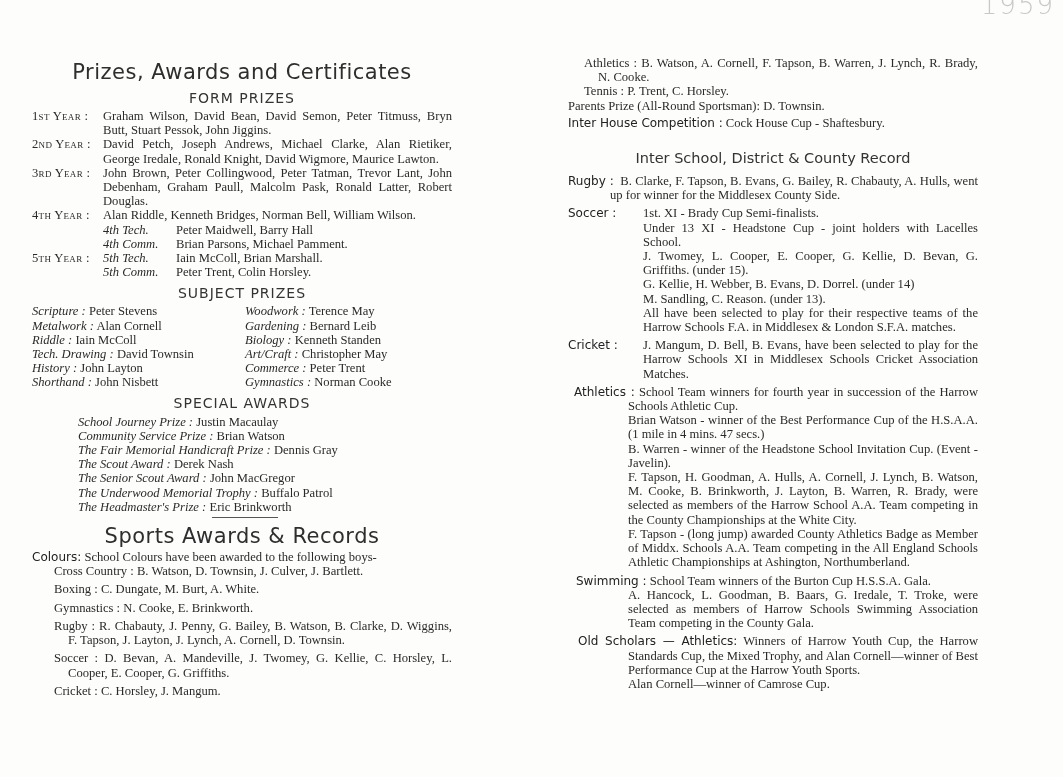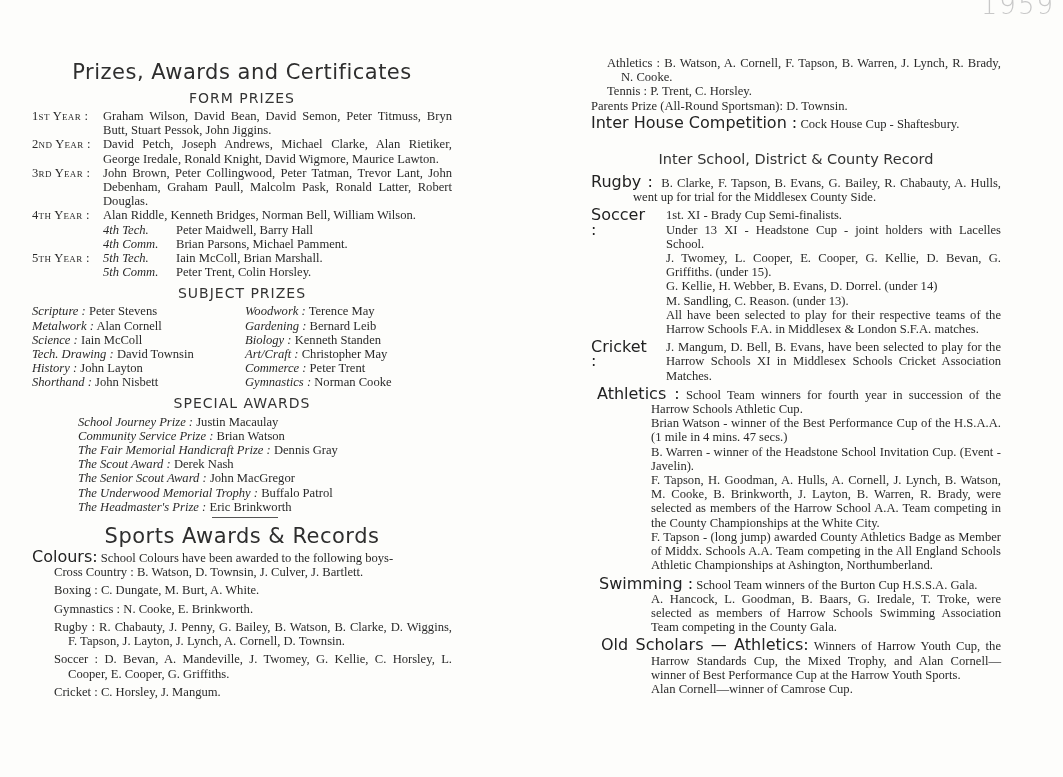--- a/index.html
+++ b/index.html
@@ -1,41 +1,41 @@
 <!DOCTYPE html>
 <html><head>
 <meta charset="utf-8">
 <style>
   * { box-sizing: border-box; margin: 0; padding: 0; }
   html, body { width: 1063px; height: 777px; overflow: hidden; background: #fdfdfb; }
   body { position: relative; color: #2a2a2a; font-family: "Liberation Serif", "DejaVu Serif", serif; }
   .page { position: absolute; top: 0; }
   .left { left: 32px; width: 420px; }
-  .right { left: 591px; width: 410px; }
+  .right { left: 568px; width: 410px; }
   .hand { position: absolute; top: -10px; right: 8px; font-family: "DejaVu Sans", sans-serif; font-size: 26px; color: #c8c8c8; font-weight: 200; letter-spacing: 2px; }
 
   h1 { font-family: "DejaVu Sans", sans-serif; font-weight: normal; font-size: 21px; color: #2e2e2e; text-align: center; letter-spacing: 0.5px; }
   h2 { font-family: "DejaVu Sans", sans-serif; font-weight: normal; font-size: 14px; text-align: center; letter-spacing: 1px; color: #333; }
   h3 { font-family: "DejaVu Sans", sans-serif; font-weight: normal; font-size: 14.5px; text-align: center; color: #333; }
 
   .fs { font-size: 12.6px; line-height: 14.2px; }
   .form-row { display: flex; }
   .form-label { width: 71px; flex: none; font-variant: small-caps; letter-spacing: 0.3px; }
   .form-body { flex: 1; text-align: justify; }
   .form-sub { padding-left: 71px; display: flex; }
   .form-sub .k { font-style: italic; width: 73px; flex: none; }
 
   .subj-grid { display: grid; grid-template-columns: 205px 200px; column-gap: 8px; }
   .subj-grid i { font-style: italic; }
 
   .special { padding-left: 46px; }
   .special i { font-style: italic; }
   .rule { width: 66px; height: 1px; background: #555; margin: 3px 0 0 180px; }
 
-  .lbl { font-family: "DejaVu Sans", sans-serif; font-size: 16px; color: #222; }
+  .lbl { font-family: "DejaVu Sans", sans-serif; font-size: 12px; color: #222; }
   .indent-block { padding-left: 22px; }
   .hang { padding-left: 14px; text-indent: -14px; text-align: justify; }
   .gap { height: 4px; }
 
   .rec { display: flex; }
   .rec .rl { flex: none; }
   .rec .rb { flex: 1; text-align: justify; }
   .rec p { text-align: justify; margin-left: 17px; }
 </style>
 </head>
@@ -84,21 +84,21 @@
       <span>Peter Trent, Colin Horsley.</span>
     </div>
   </div>
 
   <h2 style="margin-top:6px;margin-bottom:3px;">SUBJECT   PRIZES</h2>
   <div class="fs subj-grid">
     <div><i>Scripture :</i> <span>Peter Stevens</span></div>
     <div><i>Woodwork :</i> <span>Terence May</span></div>
     <div><i>Metalwork :</i> <span>Alan Cornell</span></div>
     <div><i>Gardening :</i> <span>Bernard Leib</span></div>
-    <div><i>Science :</i> <span>Iain McColl</span></div>
+    <div><i>Riddle :</i> <span>Iain McColl</span></div>
     <div><i>Biology :</i> <span>Kenneth Standen</span></div>
     <div><i>Tech. Drawing :</i> <span>David Townsin</span></div>
     <div><i>Art/Craft :</i> <span>Christopher May</span></div>
     <div><i>History :</i> <span>John Layton</span></div>
     <div><i>Commerce :</i> <span>Peter Trent</span></div>
     <div><i>Shorthand :</i> <span>John Nisbett</span></div>
     <div><i>Gymnastics :</i> <span>Norman Cooke</span></div>
   </div>
 
   <h2 style="margin-top:5px;margin-bottom:4px;">SPECIAL   AWARDS</h2>
@@ -144,21 +144,21 @@
       <span class="lbl">Inter House Competition :</span>
       <span>Cock  House Cup - Shaftesbury.</span>
     </div>
   </div>
 
   <h3 style="margin-top:20px;margin-bottom:8px;">Inter School, District &amp; County Record</h3>
 
   <div class="fs">
     <div style="padding-left:42px;text-indent:-42px;text-align:justify;margin-bottom:4px;">
       <span class="lbl">Rugby :</span>&nbsp;
-      <span>B. Clarke, F. Tapson, B. Evans, G. Bailey, R. Chabauty, A. Hulls, went up for trial for the Middlesex County Side.</span>
+      <span>B. Clarke, F. Tapson, B. Evans, G. Bailey, R. Chabauty, A. Hulls, went up for winner for the Middlesex County Side.</span>
     </div>
 
     <div class="rec" style="margin-bottom:4px;">
       <span class="rl lbl" style="width:58px;">Soccer :</span>
       <div class="rb">
         <p>1st. XI - Brady Cup Semi-finalists.</p>
         <p>Under 13 XI  -  Headstone Cup  -  joint holders with Lacelles School.</p>
         <p>J. Twomey, L. Cooper, E. Cooper, G. Kellie,  D. Bevan, G. Griffiths. (under 15).</p>
         <p>G. Kellie,  H. Webber, B. Evans,  D. Dorrel.  (under 14)</p>
         <p>M. Sandling,  C. Reason.  (under 13).</p>

